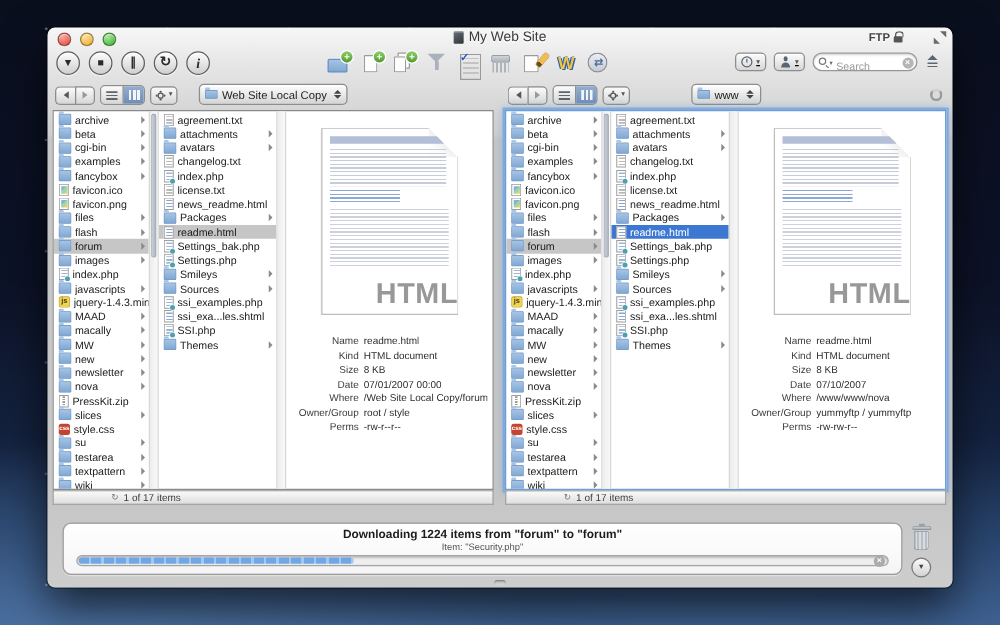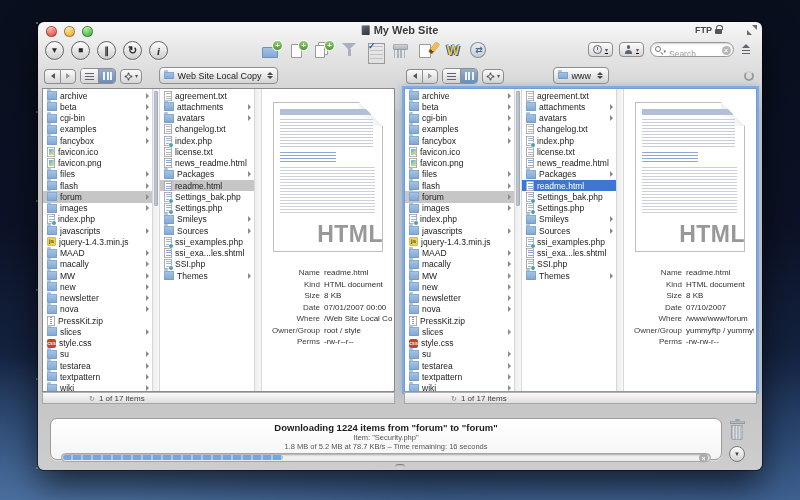--- a/index.html
+++ b/index.html
@@ -30,21 +30,21 @@
   .traffic{ position:absolute; left:8px; top:4px; display:flex; gap:7px; }
   .tl-btn{ width:11px; height:11px; border-radius:50%; border:0.5px solid rgba(0,0,0,.35);
     box-shadow:inset 0 1px 1px rgba(255,255,255,.6); }
   .tl-close{ background:radial-gradient(circle at 35% 30%, #f9a89e, #ec6a5e 60%, #d5574b); }
   .tl-min  { background:radial-gradient(circle at 35% 30%, #fcdf9a, #f5bf4f 60%, #dfa73b); }
   .tl-zoom { background:radial-gradient(circle at 35% 30%, #a8e99a, #61c554 60%, #4daa42); }
   .title-group{ position:absolute; left:50%; top:0; transform:translateX(-50%); height:16px;
     display:flex; align-items:center; gap:4px; }
   .title-icon{ width:8px; height:10px; border-radius:1px;
     background:linear-gradient(150deg,#6a707a,#2e3237); box-shadow:inset 0 1px 0 rgba(255,255,255,.4); }
-  .title-text{ font-size:11px; font-weight:bold; color:#3a3a3a; text-shadow:0 1px 0 rgba(255,255,255,.65); white-space:nowrap; }
+  .title-text{ font-size:11px; font-weight:normal; color:#3a3a3a; text-shadow:0 1px 0 rgba(255,255,255,.65); white-space:nowrap; }
   .ftp-badge{ position:absolute; right:40px; top:0; height:16px; display:flex; align-items:center; gap:3px;
     font-size:9px; font-weight:bold; color:#454545; text-shadow:0 1px 0 rgba(255,255,255,.6); }
   .lock{ width:7px; height:5px; background:#555; border-radius:1px; position:relative; margin-top:3px; }
   .lock::before{ content:""; position:absolute; top:-4px; left:1px; width:5px; height:4px;
     border:1.4px solid #555; border-bottom:none; border-radius:3px 3px 0 0; }
   .fs{ position:absolute; right:5px; top:3px; width:10px; height:10px; }
   .fs::before{ content:""; position:absolute; top:0; right:0; border-top:5px solid #6b6b6b; border-left:5px solid transparent; }
   .fs::after { content:""; position:absolute; bottom:0; left:0; border-bottom:5px solid #6b6b6b; border-right:5px solid transparent; }
   
   .toolbar{ position:absolute; top:16px; left:0; right:0; height:26px; }
@@ -147,21 +147,21 @@
   .stepper{ display:flex; flex-direction:column; gap:1px; margin-left:2px; }
   .stepper i{ display:block; }
   .stepper .up{ border-left:3px solid transparent; border-right:3px solid transparent; border-bottom:3.5px solid #444; }
   .stepper .dn{ border-left:3px solid transparent; border-right:3px solid transparent; border-top:3.5px solid #444; }
   .spinner{ position:absolute; right:3px; top:7px; width:10px; height:10px; border-radius:50%;
     border:2px solid #9b9b9b; border-top-color:#cfcfcf; }
   .browser{ position:absolute; top:24px; left:0; width:353px; height:304px; background:#fff;
     border:1px solid #8a8a8a; display:flex; overflow:hidden; }
   .pane.right .browser{ border-color:#6f9ed6; box-shadow:0 0 0 2px rgba(122,166,224,.85), 0 0 7px 2px rgba(110,160,220,.55); }
   .col{ overflow:hidden; padding-top:1px; }
-  .col1{ width:109px; flex:none; }
+  .col1{ width:76px; flex:none; }
   .col2{ width:94px; flex:none; }
   .col3{ flex:1 1 auto; position:relative; }
   .vscroll{ width:8px; flex:none; position:relative; background:linear-gradient(90deg,#ededed,#f8f8f8);
     border-left:1px solid #d8d8d8; border-right:1px solid #d8d8d8; }
   .vscroll .thumb{ position:absolute; left:1px; right:1px; top:2px; height:38%; border-radius:3px;
     background:linear-gradient(90deg,#cdd3dc,#aab3c0); box-shadow:inset 0 0 0 .5px #98a0ad; }
   .row{ display:flex; align-items:center; height:11.25px; padding-left:3px; font-size:8.5px; color:#1a1a1a; }
   .row[data-sel="gray"]{ background:#c6c6c6; }
   .row[data-sel="blue"]{ background:#3c78d2; color:#fff; }
   .row .lbl{ overflow:hidden; white-space:nowrap; flex:1 1 auto; }
@@ -844,21 +844,21 @@
             <div class="drow" data-name="detail-row">
               <span class="dl" data-name="detail-label">Size</span>
               <span class="dv" data-name="detail-value">8 KB</span>
             </div>
             <div class="drow" data-name="detail-row">
               <span class="dl" data-name="detail-label">Date</span>
               <span class="dv" data-name="detail-value">07/10/2007</span>
             </div>
             <div class="drow" data-name="detail-row">
               <span class="dl" data-name="detail-label">Where</span>
-              <span class="dv" data-name="detail-value">/www/www/forum</span>
+              <span class="dv" data-name="detail-value">/www/www/nova</span>
             </div>
             <div class="drow" data-name="detail-row">
               <span class="dl" data-name="detail-label">Owner/Group</span>
               <span class="dv" data-name="detail-value">yummyftp / yummyftp</span>
             </div>
             <div class="drow" data-name="detail-row">
               <span class="dl" data-name="detail-label">Perms</span>
               <span class="dv" data-name="detail-value">-rw-rw-r--</span>
             </div>
           </div>
@@ -866,21 +866,20 @@
     </div>
     <div class="pane-footer" data-name="status-bar">
       <span class="refr" data-name="refresh-status-icon">↻</span>
       <span class="status-text" data-name="status-text">1 of 17 items</span>
     </div>
   </div>
 
   <div class="tpanel" data-name="transfer-panel">
     <div class="tp-title" data-name="transfer-title">Downloading 1224 items from "forum" to "forum"</div>
     <div class="tp-sub" data-name="transfer-item">Item: "Security.php"</div>
-    <div class="tp-sub" data-name="transfer-stats">1.8 MB of 5.2 MB at 78.7 KB/s  –  Time remaining: 16 seconds</div>
     <div class="tp-track" data-name="progress-bar">
       <div class="tp-fill" data-name="progress-fill" style="width: 34%;"></div>
       <span class="tp-cancel" data-name="cancel-transfer-icon">×</span>
     </div>
   </div>
   <div class="trash" data-name="trash-icon">
     <div class="t-knob"></div>
       <div class="t-lid"></div>
       <div class="t-body"></div>
   </div>

